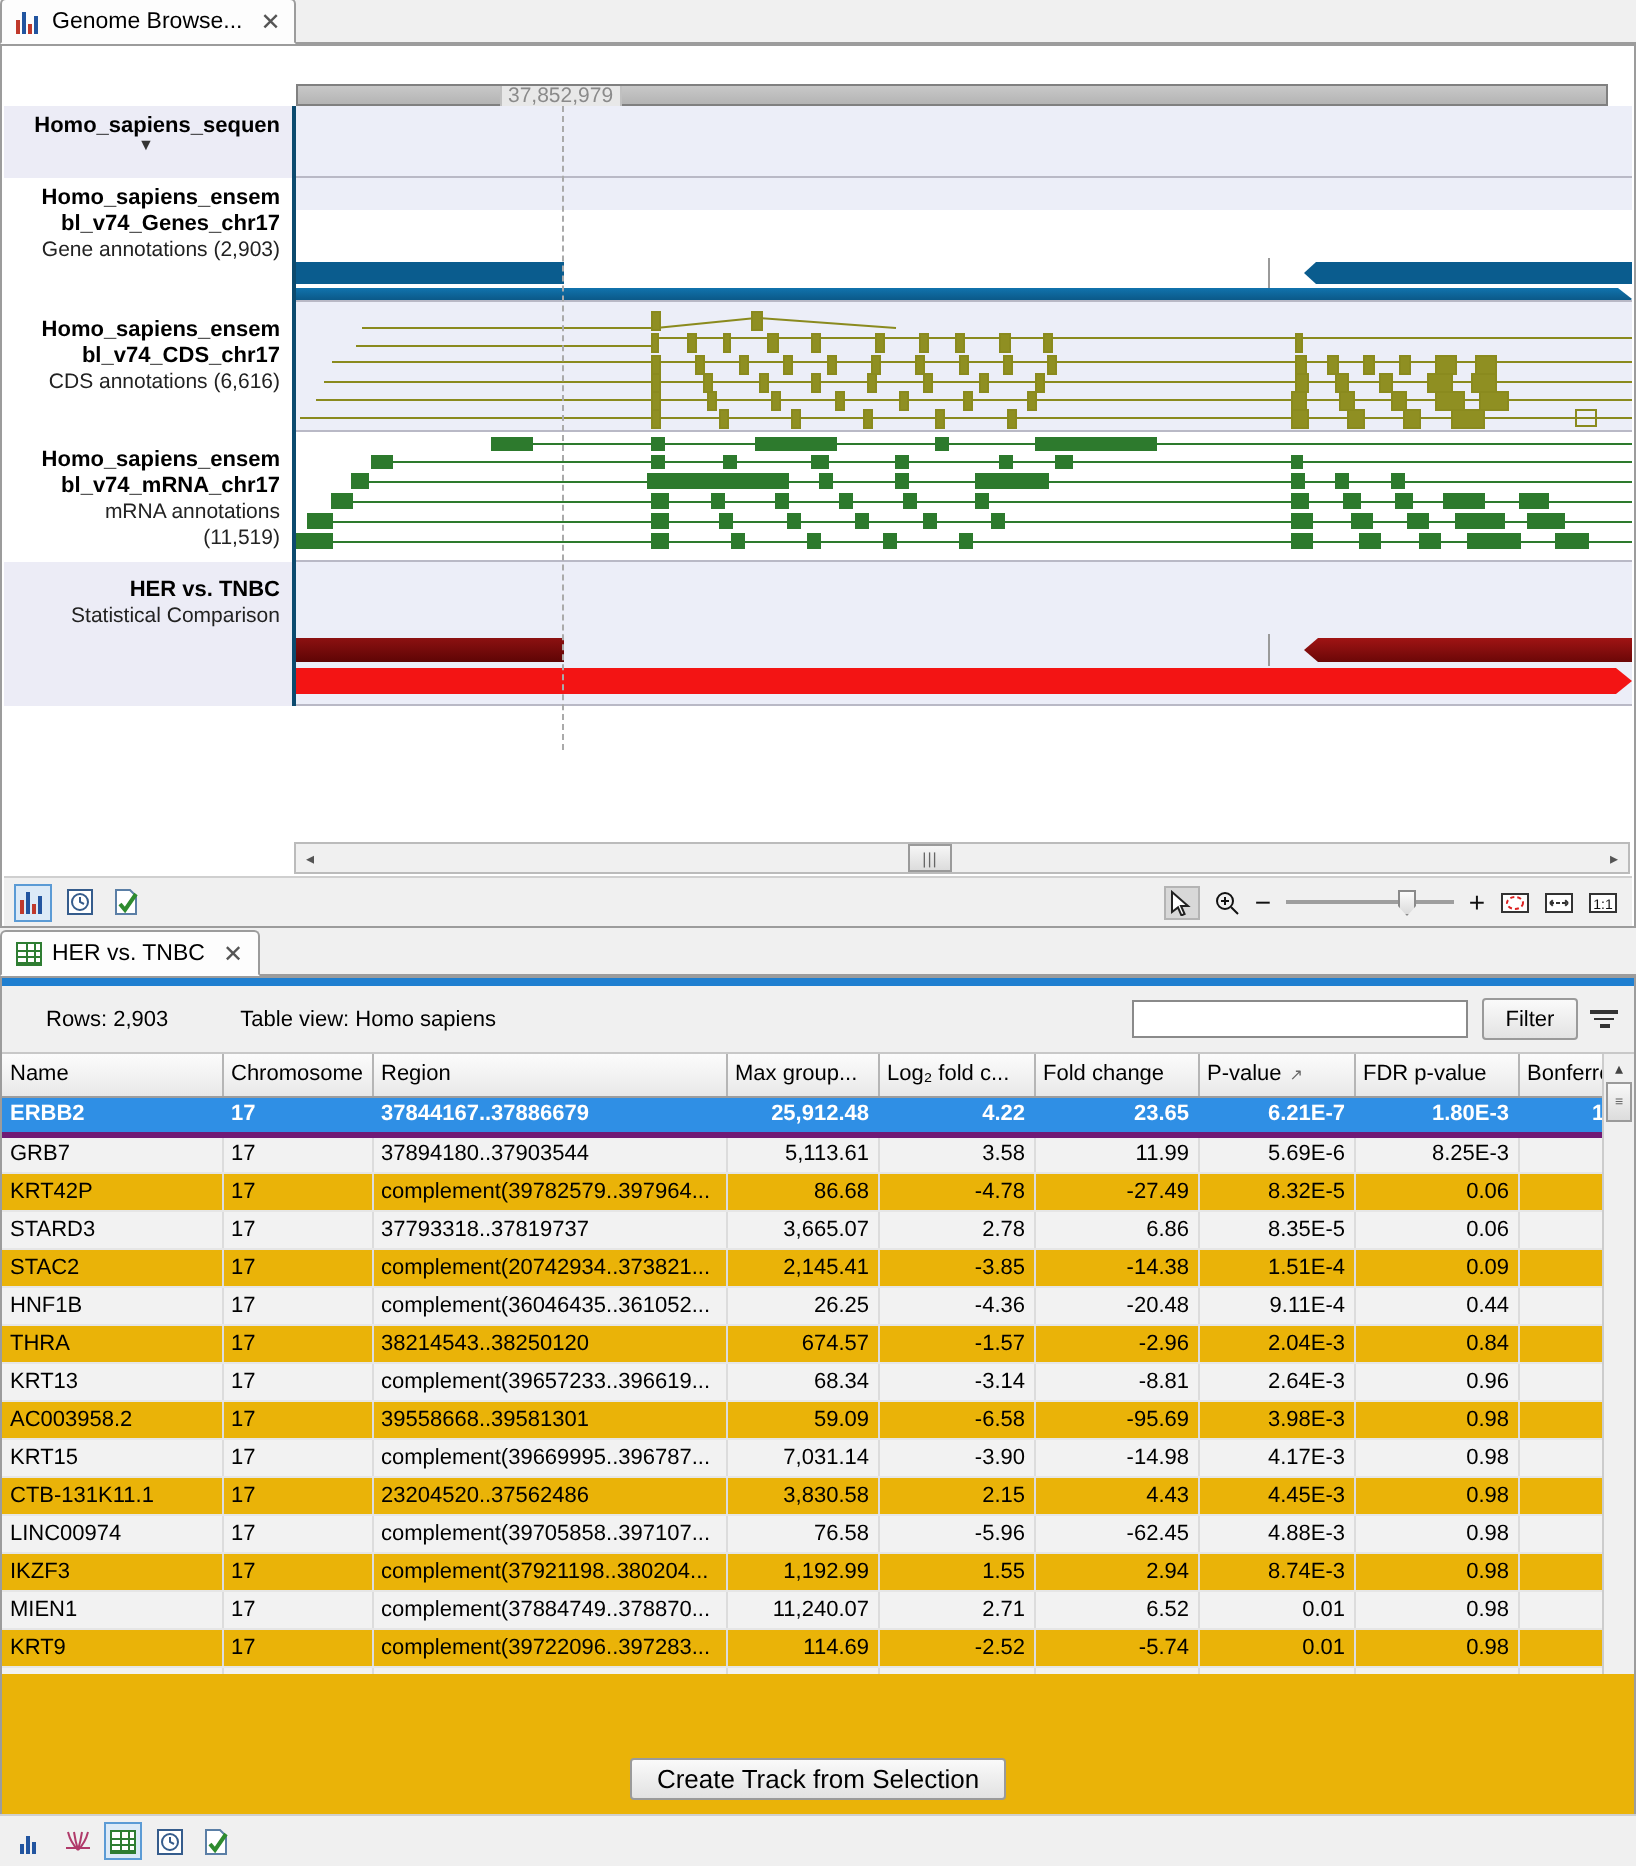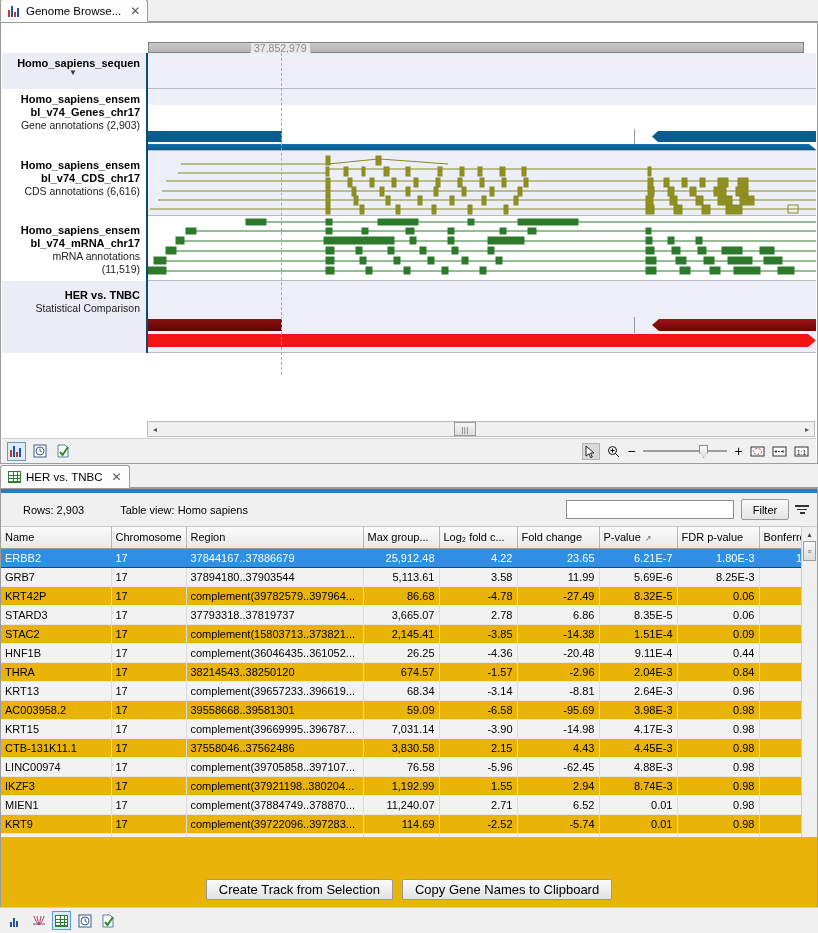--- a/index.html
+++ b/index.html
@@ -100,21 +100,21 @@
   .ficon span{display:block;height:1.5px;background:#333;}
 
   table.grid{border-collapse:collapse;width:801px;table-layout:fixed;font-size:11px;}
   table.grid th{background:linear-gradient(180deg,#fcfcfc,#e8e8e8);border-right:1px solid #b5b5b5;
       border-bottom:1px solid #9d9d9d;height:21px;font-weight:normal;text-align:left;padding:0 4px;
       white-space:nowrap;overflow:hidden;box-sizing:border-box;}
   table.grid td{border-right:1px solid #dcdcdc;border-bottom:1px solid #e6e6e6;height:19px;
       padding:0 4px;white-space:nowrap;overflow:hidden;box-sizing:border-box;}
   td.num{text-align:right;}
   tr.alt td{background:#f2f2f2;}
-  tr.sel td{background:#2f8fe5;color:#fff;border-right:1px solid #2f8fe5;border-bottom:1px solid #701a75;}
+  tr.sel td{background:#2f8fe5;color:#fff;border-right:1px solid #2f8fe5;border-bottom:3px solid #701a75;font-weight:bold;}
   .gridwrap{position:relative;height:310px;overflow:hidden;}
   .vscroll{position:absolute;right:0;top:0;width:16px;height:329px;background:#f0f0f0;border-left:1px solid #ccc;box-sizing:border-box;}
   .vsarrow{height:14px;display:flex;align-items:center;justify-content:center;font-size:8px;color:#444;}
   .vsthumb{position:absolute;top:14px;left:1px;width:13px;height:20px;
       background:linear-gradient(180deg,#f8f8f8,#dcdcdc);border:1px solid #9a9a9a;box-sizing:border-box;
       display:flex;align-items:center;justify-content:center;font-size:7px;color:#666;}
 
   .btnrow{position:absolute;left:0;bottom:30px;width:818px;height:28px;display:flex;align-items:center;justify-content:center;gap:9px;}
   .abtn{height:21px;padding:0 12px;font-size:13px;background:linear-gradient(180deg,#fafafa,#e2e2e2);
         border:1px solid #9a9a9a;border-radius:2px;box-sizing:border-box;display:flex;align-items:center;}
@@ -529,21 +529,21 @@
                 <td class="num">3,665.07</td>
                 <td class="num">2.78</td>
                 <td class="num">6.86</td>
                 <td class="num">8.35E-5</td>
                 <td class="num">0.06</td>
                 <td class="num">0.24</td>
               </tr>
               <tr>
                 <td>STAC2</td>
                 <td>17</td>
-                <td>complement(15803713..373821...</td>
+                <td>complement(20742934..373821...</td>
                 <td class="num">2,145.41</td>
                 <td class="num">-3.85</td>
                 <td class="num">-14.38</td>
                 <td class="num">1.51E-4</td>
                 <td class="num">0.09</td>
                 <td class="num">0.44</td>
               </tr>
               <tr class="alt">
                 <td>HNF1B</td>
                 <td>17</td>
@@ -595,21 +595,21 @@
                 <td class="num">7,031.14</td>
                 <td class="num">-3.90</td>
                 <td class="num">-14.98</td>
                 <td class="num">4.17E-3</td>
                 <td class="num">0.98</td>
                 <td class="num">1.00</td>
               </tr>
               <tr>
                 <td>CTB-131K11.1</td>
                 <td>17</td>
-                <td>37558046..37562486</td>
+                <td>23204520..37562486</td>
                 <td class="num">3,830.58</td>
                 <td class="num">2.15</td>
                 <td class="num">4.43</td>
                 <td class="num">4.45E-3</td>
                 <td class="num">0.98</td>
                 <td class="num">1.00</td>
               </tr>
               <tr class="alt">
                 <td>LINC00974</td>
                 <td>17</td>
@@ -671,21 +671,20 @@
         <div class="vscroll">
           <div class="vsarrow">▴</div>
           <div class="vsthumb">≡</div>
 
         </div>
       </div>
     </div>
 
     <div class="btnrow">
       <button class="abtn">Create Track from Selection</button>
-      <button class="abtn">Copy Gene Names to Clipboard</button>
     </div>
 
     <div class="bottombar">
       <div class="sidebtn">
         <span class="ico-gb">
           <i style="left:1px;height:5px;background:#2255a0"></i>
           <i style="left:4px;height:9px;background:#2255a0"></i>
           <i style="left:7px;height:6px;background:#2255a0"></i>
         </span>
       </div>

